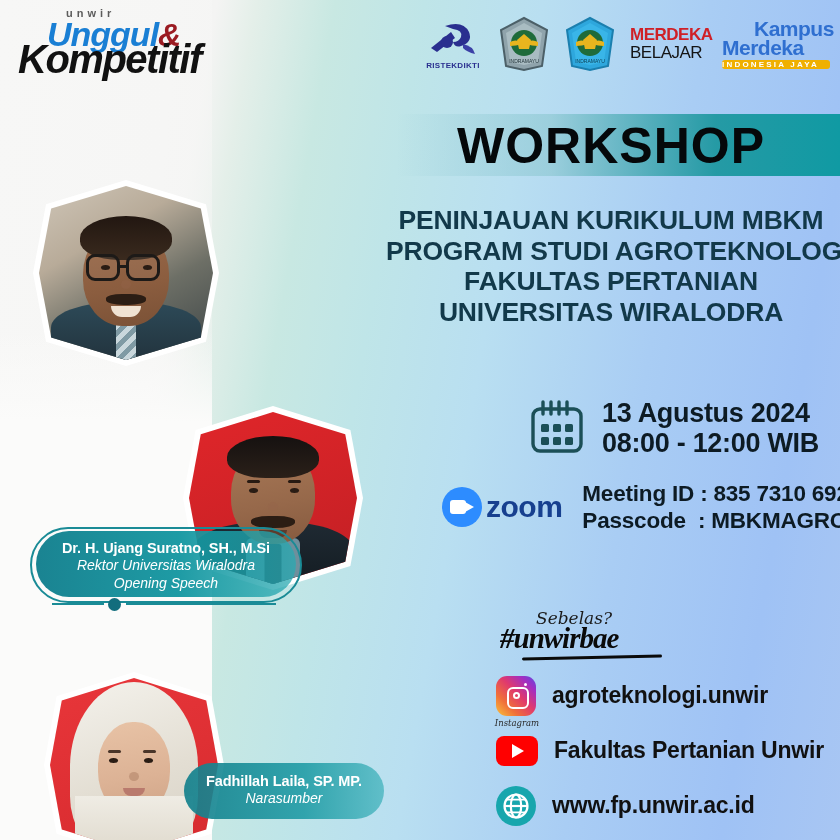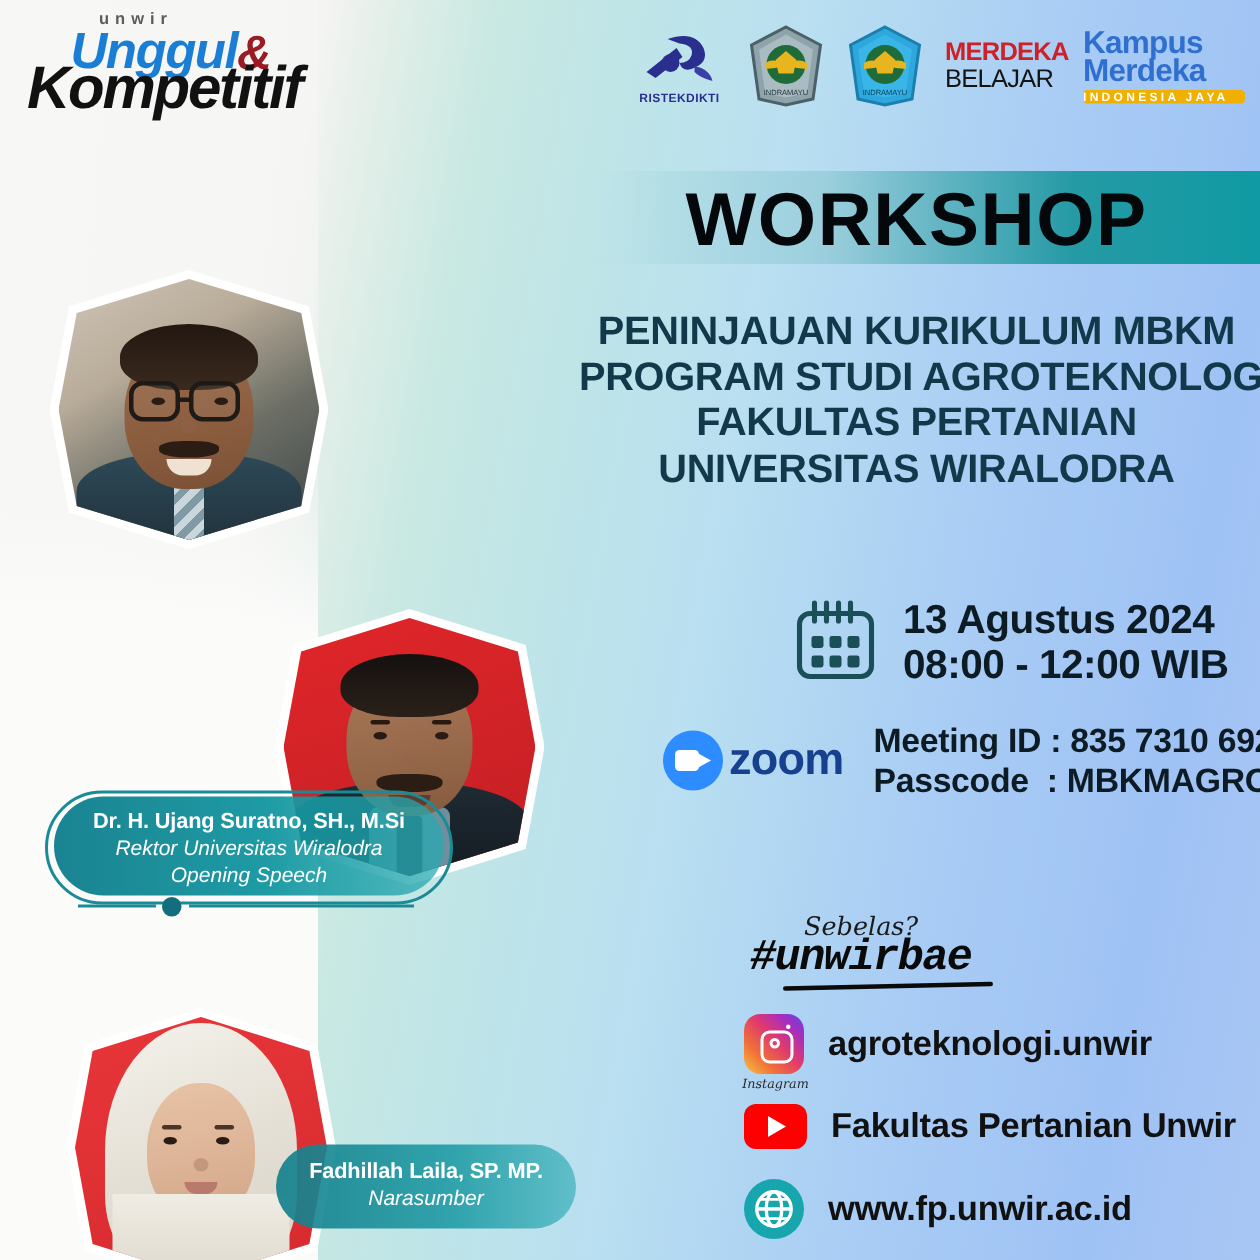--- a/index.html
+++ b/index.html
@@ -76,21 +76,21 @@
   }
   .shield svg{ width:52px; height:56px; display:block; }
   .logo-mb{ width:78px; }
   .mb-merdeka{
     font-size:17px; font-weight:800; color:#cf2027; letter-spacing:-.5px; line-height:.95;
   }
   .mb-belajar{
     font-size:17px; font-weight:400; color:#141414; letter-spacing:-.5px; line-height:1;
   }
   .logo-km{ width:108px; line-height:.92; }
-  .km-1{ font-size:21px; font-weight:700; color:#2f6fd0; letter-spacing:-.5px; }
+  .km-1{ font-size:21px; font-weight:700; color:#2f6fd0; letter-spacing:-.5px;margin-left:32px; }
   .km-2{ font-size:21px; font-weight:700; color:#2f6fd0; letter-spacing:-.5px; }
   .km-3{
     margin-top:2px; background:#f0b000; color:#fff; font-size:8px; font-weight:700;
     letter-spacing:2.2px; text-align:left; border-radius:3px; padding:1px 0;
   }
 
   
   .ws-band{
     position:absolute; left:396px; top:114px; width:444px; height:62px;
     background:linear-gradient(90deg,rgba(190,225,230,0) 0%,rgba(133,196,203,.55) 35%,rgba(26,150,158,.92) 72%,#109aa3 100%);
@@ -142,21 +142,21 @@
   .meet-2{ font-size:22.5px; font-weight:800; line-height:1.2; letter-spacing:-.2px; white-space:pre;}
 
   
   .unwirbae{ position:absolute; left:500px; top:608px; width:190px; height:52px; }
   .ub-kuliah{
     position:absolute; left:36px; top:0px; font-size:17px; color:#1a1a1a;
     font-family:"DejaVu Serif", serif; font-style:italic; font-weight:400;
   }
   .ub-hash{
     position:absolute; left:0px; top:14px; font-size:29px; color:#0a0a0a;
-    font-family:Liberation Mono, monospace; font-style:italic; font-weight:700;
+    font-family:Liberation Serif, serif; font-style:italic; font-weight:700;
     letter-spacing:-1px;
   }
   .ub-underline{
     position:absolute; left:22px; top:48px; width:140px; height:3px;
     background:#0a0a0a; border-radius:3px; transform:rotate(-1.2deg);
   }
 
   
   .social{ position:absolute; left:496px; top:672px; }
   .s-row{ display:flex; align-items:center; gap:16px; height:47px; margin-bottom:8px; }

